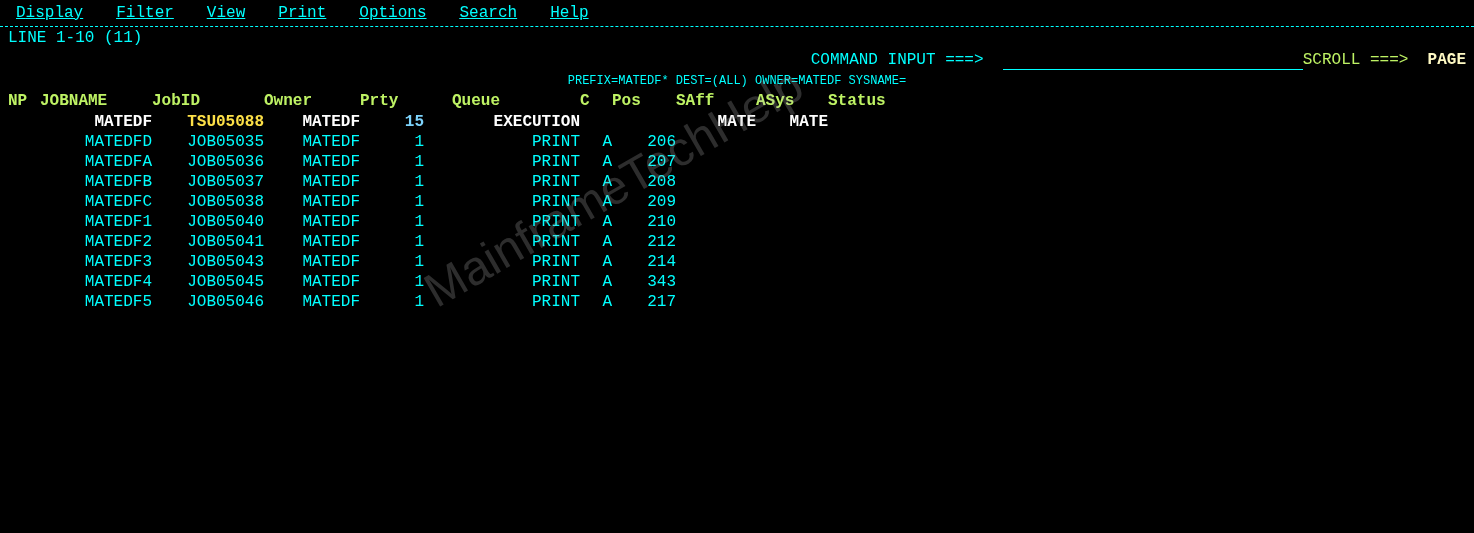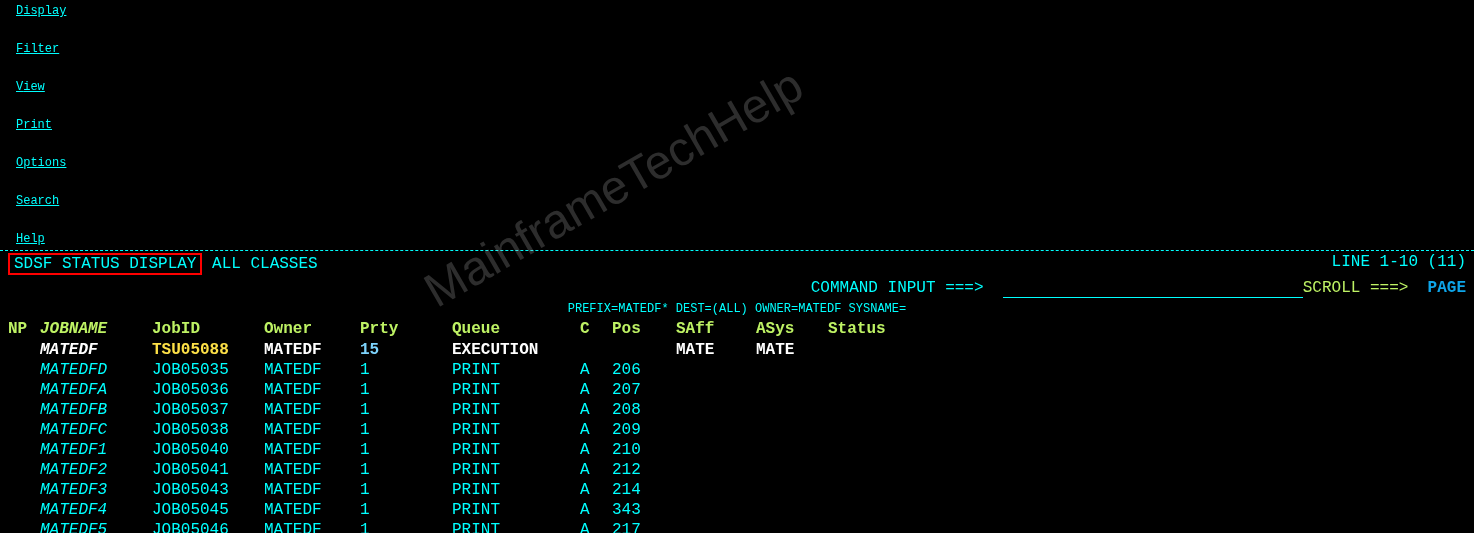--- a/index.html
+++ b/index.html
@@ -11,25 +11,25 @@
       background-color: #000000;
       font-family: 'Courier New', Courier, monospace;
       font-size: 16px;
       color: #00FFFF;
       width: 1474px;
       height: 533px;
       overflow: hidden;
     }
     .menu-bar {
       display: flex;
-      flex-direction: column;
-      gap: 24px;
+      flex-direction: row;
+      gap: 33px;
       padding: 4px 16px;
       color: #00FFFF;
-      font-size: 12px;
+      font-size: 16px;
     }
     .menu-item {
       cursor: pointer;
       text-decoration: underline;
     }
     .divider {
       border: none;
       border-top: 1px dashed #00FFFF;
       margin: 0;
     }
@@ -69,38 +69,39 @@
       font-size: 16px;
       font-weight: bold;
       padding: 2px 0;
     }
     .table-row {
       display: flex;
       flex-direction: row;
       color: #00FFFF;
       font-size: 16px;
       padding: 1px 0;
+      text-align: right;
     }
     .col-np    { width: 32px; }
-    .col-jobname { width: 112px; font-style: italic; }
+    .col-jobname { width: 112px; }
     .col-jobid { width: 112px; }
     .col-owner { width: 96px; }
     .col-prty  { width: 64px; }
     .col-queue { width: 128px; margin-left: 28px; }
     .col-c     { width: 32px; }
     .col-pos   { width: 64px; }
     .col-saff  { width: 80px; }
     .col-asys  { width: 72px; }
     .col-status { width: 120px; }
 
     .scroll-label {
       color: #bef264;
     }
     .scroll-value {
-      color: #0ea5e9;
+      color: #fef9c3;
       font-weight: bold;
     }
     .watermark {
       position: absolute;
       top: 160px;
       left: 400px;
       color: rgba(180, 180, 180, 0.25);
       font-size: 48px;
       font-family: Arial, sans-serif;
       transform: rotate(-30deg);
@@ -142,23 +143,20 @@
   <span class="menu-item"><u>V</u>iew</span>
   <span class="menu-item"><u>P</u>rint</span>
   <span class="menu-item"><u>O</u>ptions</span>
   <span class="menu-item"><u>S</u>earch</span>
   <span class="menu-item"><u>H</u>elp</span>
 </div>
 
 <hr class="divider">
 
 <div class="status-line">
-  <div>
-    <span class="sdsf-title">SDSF STATUS DISPLAY</span><span> ALL CLASSES</span>
-  </div>
   <div>LINE 1-10 (11)</div>
 </div>
 
 <div class="command-line">
   <div>
     <span>COMMAND INPUT ===&gt;</span>&nbsp;
     <input class="cmd-input" type="text" value="" style="">
   </div>
   <div>
     <span class="scroll-label">SCROLL ===&gt;</span>&nbsp;

